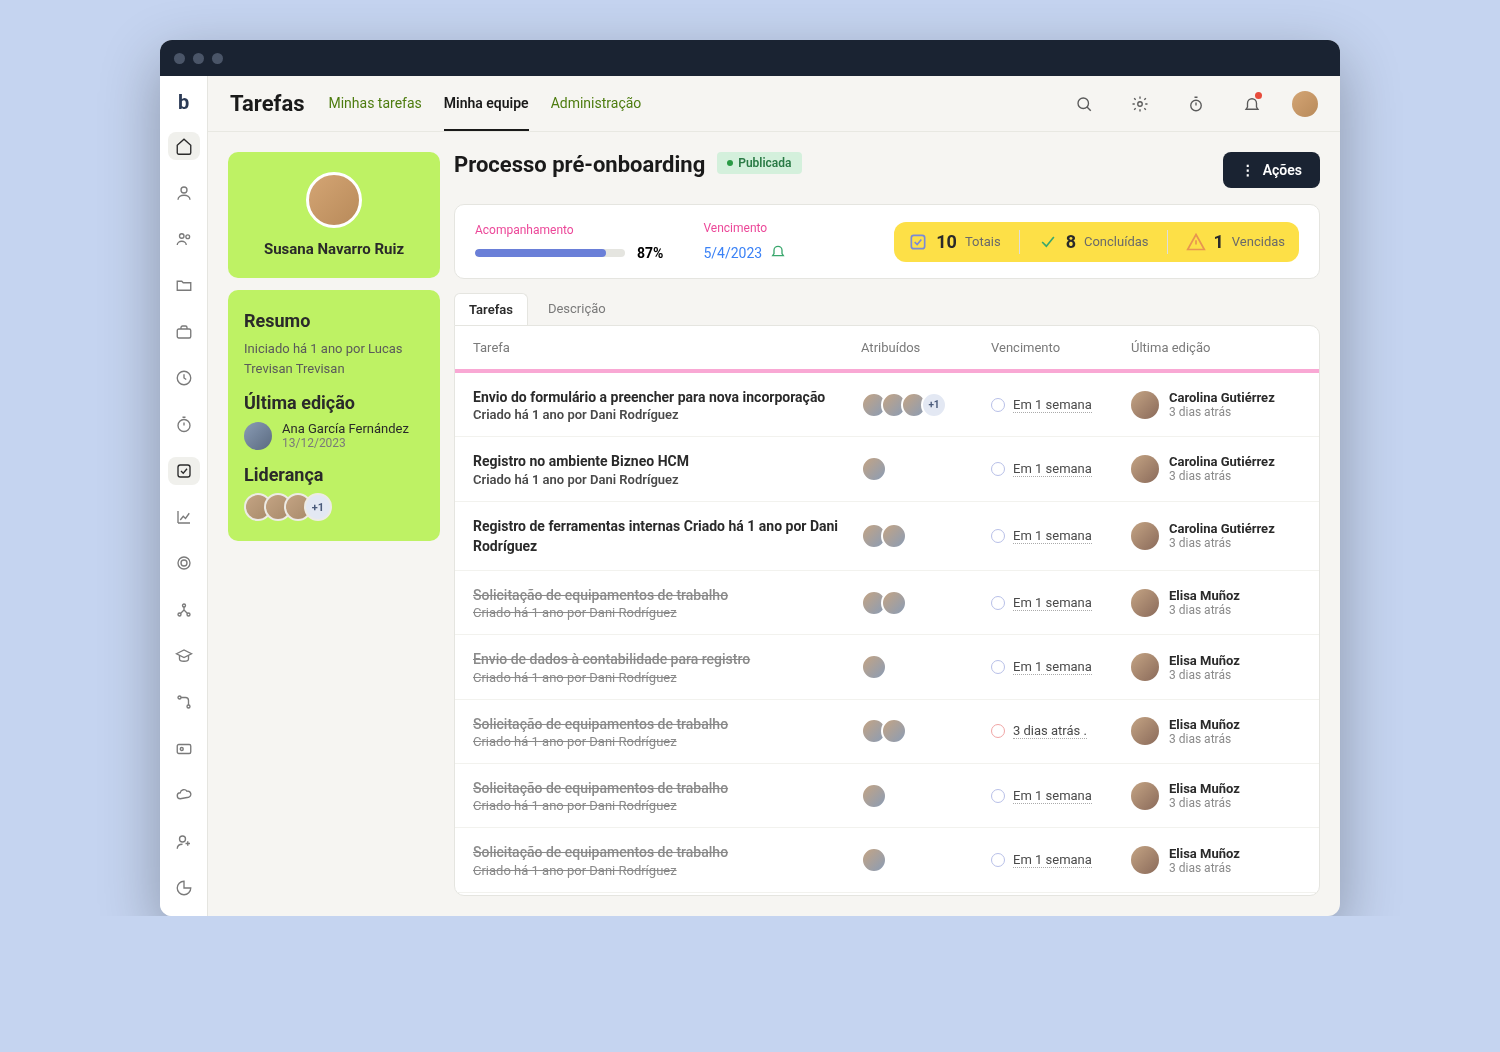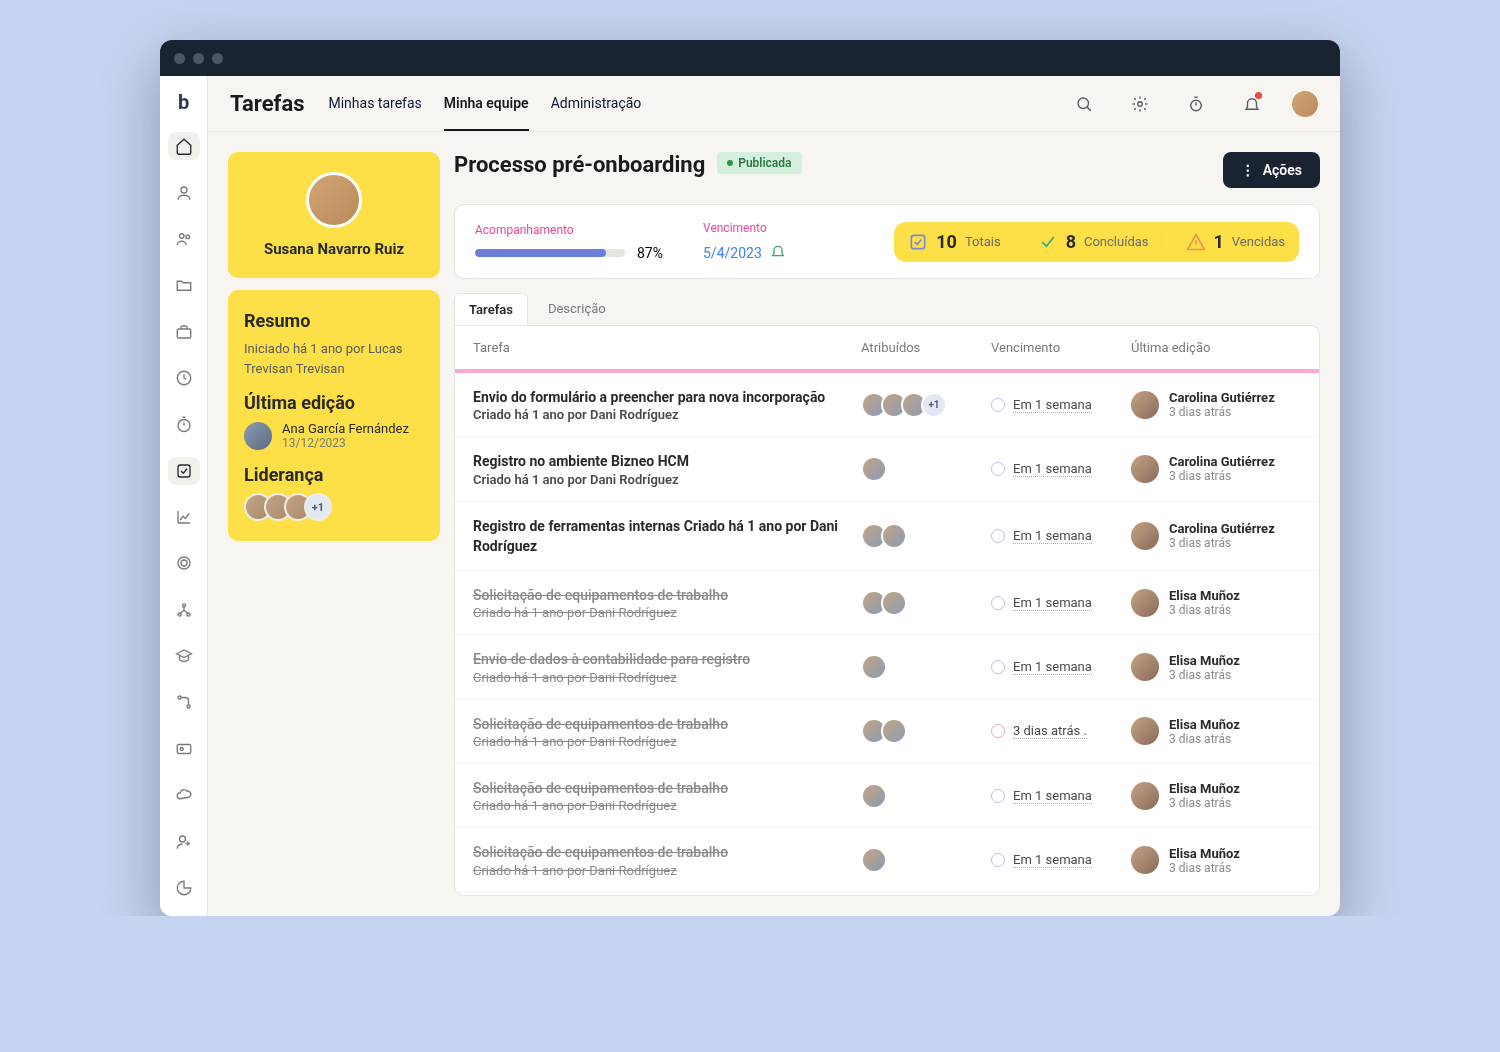--- a/index.html
+++ b/index.html
@@ -11,31 +11,31 @@
 .rail { width:48px; background:#fff; border-right:1px solid #e5e5e0; display:flex; flex-direction:column; align-items:center; padding:14px 0; gap:18px; }
 .logo { width:26px; height:26px; color:#2b3a55; font-weight:700; font-size:20px; display:flex; align-items:center; justify-content:center; }
 .rail-icon { width:32px; height:32px; display:flex; align-items:center; justify-content:center; color:#7a7a7a; border-radius:8px; cursor:pointer; }
 .rail-icon.active { background:#f0f0ec; color:#2b2b2b; }
 .rail-icon svg { width:18px; height:18px; stroke:currentColor; fill:none; stroke-width:1.8; }
 
 .main { flex:1; display:flex; flex-direction:column; }
 .topbar { height:56px; display:flex; align-items:center; padding:0 22px; border-bottom:1px solid #e8e8e2; gap:24px; }
 .brand { font-size:22px; font-weight:700; color:#1a1a1a; }
 .tabs-h { display:flex; gap:22px; font-size:14px; }
-.tab-h { color:#0f172a; cursor:pointer; padding:18px 0; }
+.tab-h { color:#4d7c0f; cursor:pointer; padding:18px 0; }
 .tab-h.active { color:#1a1a1a; font-weight:600; border-bottom:2px solid #1a1a1a; }
 .spacer { flex:1; }
 .top-icon { width:32px; height:32px; display:flex; align-items:center; justify-content:center; color:#5a5a5a; cursor:pointer; position:relative; }
 .top-icon svg { width:18px; height:18px; stroke:currentColor; fill:none; stroke-width:1.8; }
 .notif-dot { position:absolute; top:4px; right:6px; width:7px; height:7px; background:#e74c3c; border-radius:50%; }
 .avatar { width:26px; height:26px; border-radius:50%; background:linear-gradient(135deg,#d4a574,#b88a5a); }
 
 .content { display:flex; flex:1; padding:20px; gap:14px; overflow:hidden; }
 .side { width:212px; display:flex; flex-direction:column; gap:12px; }
-.card { background:#fde047; border-radius:10px; padding:20px 16px; }
+.card { background:#bef264; border-radius:10px; padding:20px 16px; }
 .profile-pic { width:56px; height:56px; border-radius:50%; background:linear-gradient(135deg,#d4a574,#b88a5a); border:3px solid #fff; margin:0 auto 12px; }
 .profile-name { text-align:center; font-size:15px; font-weight:700; color:#2a2a2a; }
 .profile-sub { text-align:center; font-size:13px; color:#7a7a7a; margin-top:6px; line-height:1.5; }
 .side h4 { font-size:18px; font-weight:700; color:#2a2a2a; margin-bottom:8px; }
 .side p { font-size:13px; color:#5a5a5a; line-height:1.5; margin-bottom:14px; }
 .editor { display:flex; gap:10px; align-items:center; margin-bottom:14px; }
 .editor-av { width:28px; height:28px; border-radius:50%; background:linear-gradient(135deg,#8a9cb5,#5a6a80); flex-shrink:0; }
 .editor-name { font-size:13px; font-weight:400; color:#2a2a2a; }
 .editor-date { font-size:12px; color:#7a7a7a; }
 .avstack { display:flex; margin-top:8px; }
@@ -49,21 +49,21 @@
 .badge-pub { background:#d4f0dc; color:#2a7a45; font-size:12px; font-weight:600; padding:4px 10px; border-radius:4px; display:inline-flex; align-items:center; gap:5px; }
 .badge-pub::before { content:""; width:6px; height:6px; background:#2a9a45; border-radius:50%; }
 .btn-actions { margin-left:auto; background:#1a2332; color:#fff; border:none; padding:10px 18px; border-radius:8px; font-size:14px; font-weight:600; cursor:pointer; display:flex; align-items:center; gap:8px; }
 
 .stats-box { background:#fff; border:1px solid #e5e5e0; border-radius:10px; padding:16px 20px; display:flex; align-items:center; margin-bottom:14px; }
 .stat-col { }
 .stat-label { font-size:12px; color:#ec4899; margin-bottom:8px; }
 .prog-wrap { display:flex; align-items:center; gap:12px; }
 .prog { width:150px; height:8px; background:#e5e5e0; border-radius:4px; overflow:hidden; }
 .prog-fill { height:100%; background:#6a7fd8; border-radius:4px; }
-.prog-pct { font-size:14px; font-weight:400;text-align:right; }
+.prog-pct { font-size:14px; font-weight:700;text-align:right; }
 .due-val { font-size:14px; color:#3b82f6; display:flex; align-items:center; gap:8px; }
 .bell-green { color:#3aa76d; }
 .stat-pills { margin-left:auto; background:#fde047; border-radius:12px; display:flex; padding:8px 14px; gap:18px; align-items:center; }
 .pill { display:flex; align-items:center; gap:8px; font-size:13px; color:#6a6a6a; }
 .pill .num { font-size:18px; font-weight:700; color:#2a2a2a; }
 .pill-icon { width:20px; height:20px; }
 .divider { width:1px; height:24px; background:#ddd; }
 
 .tabs-c { display:flex; gap:6px; margin-bottom:0; }
 .tab-c { font-size:13px; padding:8px 14px; color:#7a7a7a; cursor:pointer; border-radius:6px 6px 0 0; }

